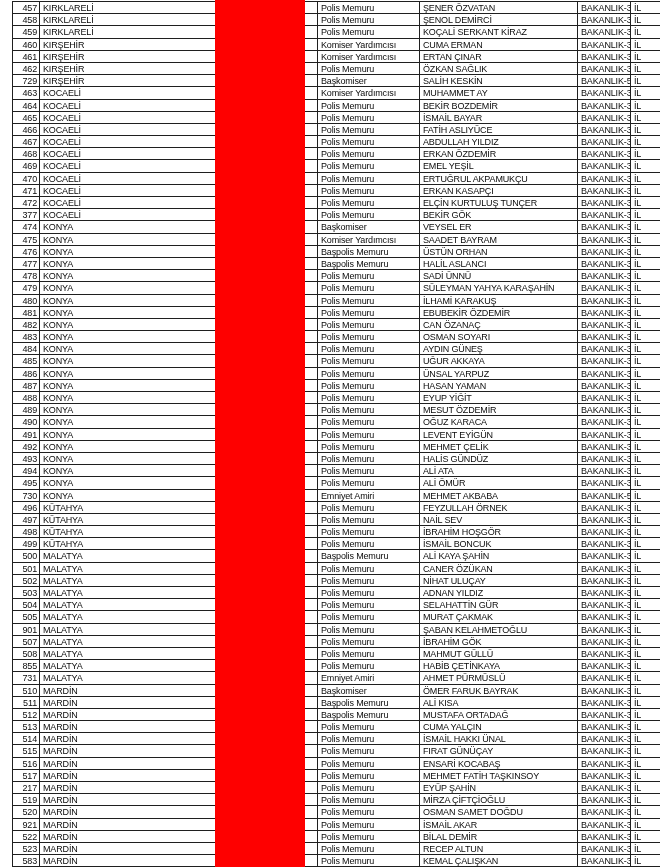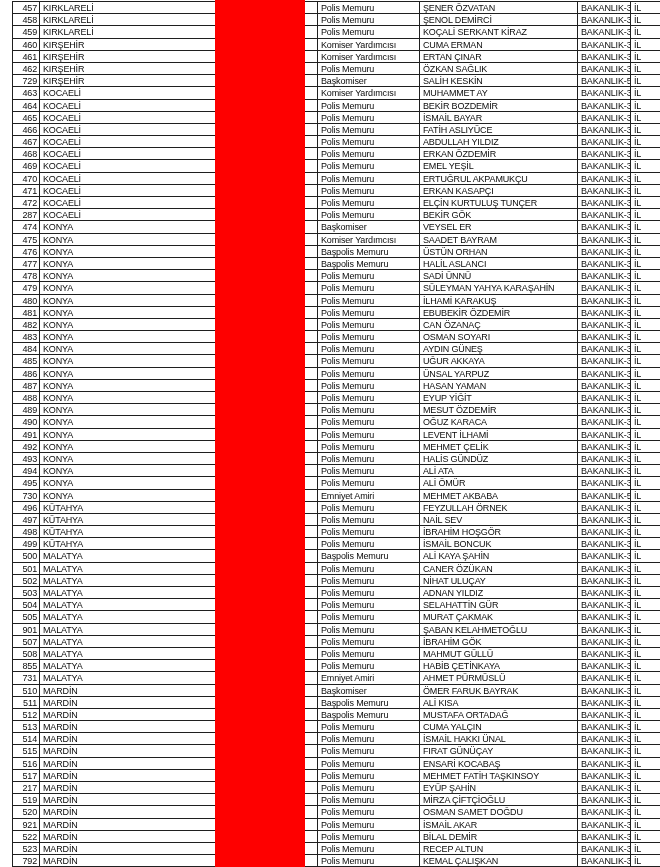--- a/index.html
+++ b/index.html
@@ -202,21 +202,21 @@
     <div class="cell c-no">472</div>
     <div class="cell c-prov">KOCAELİ</div>
     <div class="cell c-red"></div>
     <div class="cell c-title">Polis Memuru</div>
     <div class="cell c-name">ELÇİN KURTULUŞ TUNÇER</div>
     <div class="cell c-min">BAKANLIK-3</div>
     <div class="cell c-il">İL</div>
   </div>
 
   <div class="row">
-    <div class="cell c-no">287</div>
+    <div class="cell c-no">377</div>
     <div class="cell c-prov">KOCAELİ</div>
     <div class="cell c-red"></div>
     <div class="cell c-title">Polis Memuru</div>
     <div class="cell c-name">BEKİR GÖK</div>
     <div class="cell c-min">BAKANLIK-3</div>
     <div class="cell c-il">İL</div>
   </div>
 
   <div class="row">
     <div class="cell c-no">474</div>
@@ -386,21 +386,21 @@
     <div class="cell c-name">OĞUZ KARACA</div>
     <div class="cell c-min">BAKANLIK-3</div>
     <div class="cell c-il">İL</div>
   </div>
 
   <div class="row">
     <div class="cell c-no">491</div>
     <div class="cell c-prov">KONYA</div>
     <div class="cell c-red"></div>
     <div class="cell c-title">Polis Memuru</div>
-    <div class="cell c-name">LEVENT İLHAMİ</div>
+    <div class="cell c-name">LEVENT EYİGÜN</div>
     <div class="cell c-min">BAKANLIK-3</div>
     <div class="cell c-il">İL</div>
   </div>
 
   <div class="row">
     <div class="cell c-no">492</div>
     <div class="cell c-prov">KONYA</div>
     <div class="cell c-red"></div>
     <div class="cell c-title">Polis Memuru</div>
     <div class="cell c-name">MEHMET ÇELİK</div>
@@ -732,21 +732,21 @@
     <div class="cell c-no">523</div>
     <div class="cell c-prov">MARDİN</div>
     <div class="cell c-red"></div>
     <div class="cell c-title">Polis Memuru</div>
     <div class="cell c-name">RECEP ALTUN</div>
     <div class="cell c-min">BAKANLIK-3</div>
     <div class="cell c-il">İL</div>
   </div>
 
   <div class="row">
-    <div class="cell c-no">792</div>
+    <div class="cell c-no">583</div>
     <div class="cell c-prov">MARDİN</div>
     <div class="cell c-red"></div>
     <div class="cell c-title">Polis Memuru</div>
     <div class="cell c-name">KEMAL ÇALIŞKAN</div>
     <div class="cell c-min">BAKANLIK-3</div>
     <div class="cell c-il">İL</div>
   </div>
 </div>
   <div class="redaction" style="background: rgb(254, 0, 0);"></div>
 </div>

